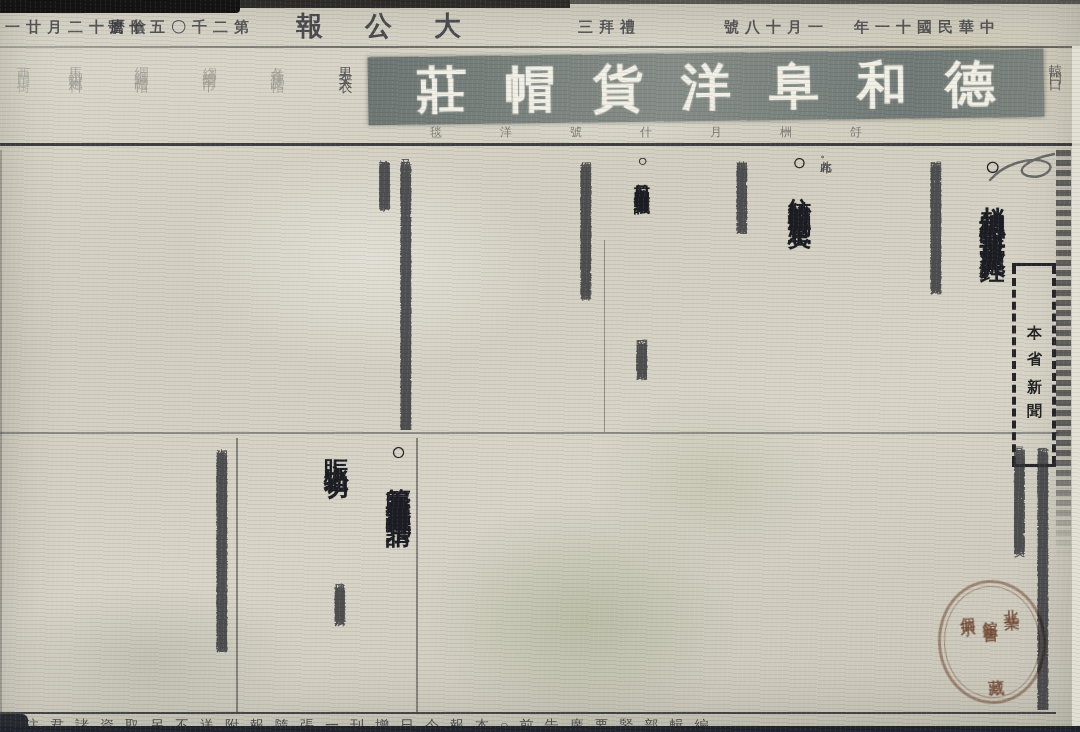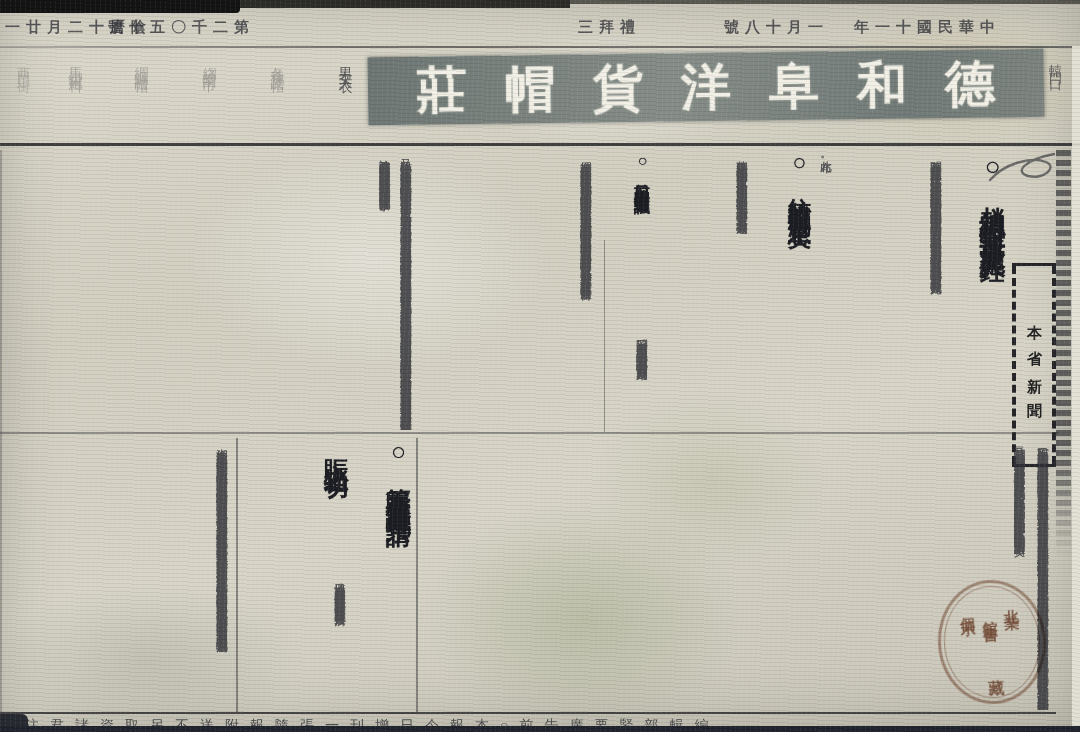--- a/index.html
+++ b/index.html
@@ -107,36 +107,38 @@
 
 <div id="photo">
 
   <div class="td1"></div>
   <div class="td2"></div>
   <div class="td3"></div>
 
   <div class="htxt m" id="m-year">年一十國民華中</div>
   <div class="htxt m" id="m-date">號八十月一</div>
   <div class="htxt m" id="m-weekday">三拜禮</div>
+  <div class="htxt m" id="m-title">報公大</div>
   <div class="htxt m" id="m-issue">號十五〇千二第</div>
   <div class="htxt m" id="m-lunar">日一廿月二十曆陰</div>
 
   <div class="rule" id="rule-top"></div>
   <div class="rule" id="rule-mid"></div>
 
   <div id="banner-strip">
     <div id="banner-name">莊帽貨洋阜和德</div>
   </div>
   <div class="vtxt" id="banner-address">轅門口</div>
   <div class="vtxt lc" id="lc0">男女大衣</div>
   <div class="vtxt lc faint" id="lc1">各種皮帽</div>
   <div class="vtxt lc faint" id="lc2">縐紗圍巾</div>
   <div class="vtxt lc faint" id="lc3">綢緞禮帽</div>
   <div class="vtxt lc faint" id="lc4">馬褂袍料</div>
   <div class="vtxt" id="lc-far">西門正街</div>
+  <div class="htxt" id="banner-subline">毯洋號什月栦㧱</div>
 
   <div id="border-right"></div>
   <div id="right-margin"></div>
   <svg id="checkmark" viewBox="0 0 78 58">
     <path d="M6 34 C 20 18, 46 10, 62 16 C 74 21, 60 34, 44 30 C 30 26, 40 14, 70 8" fill="none" stroke="#3a3b40" stroke-width="2.4" stroke-linecap="round" opacity=".85"></path>
   </svg>
 
   <div id="label-box">
     <div id="section-label">本省新聞</div>
   </div>

